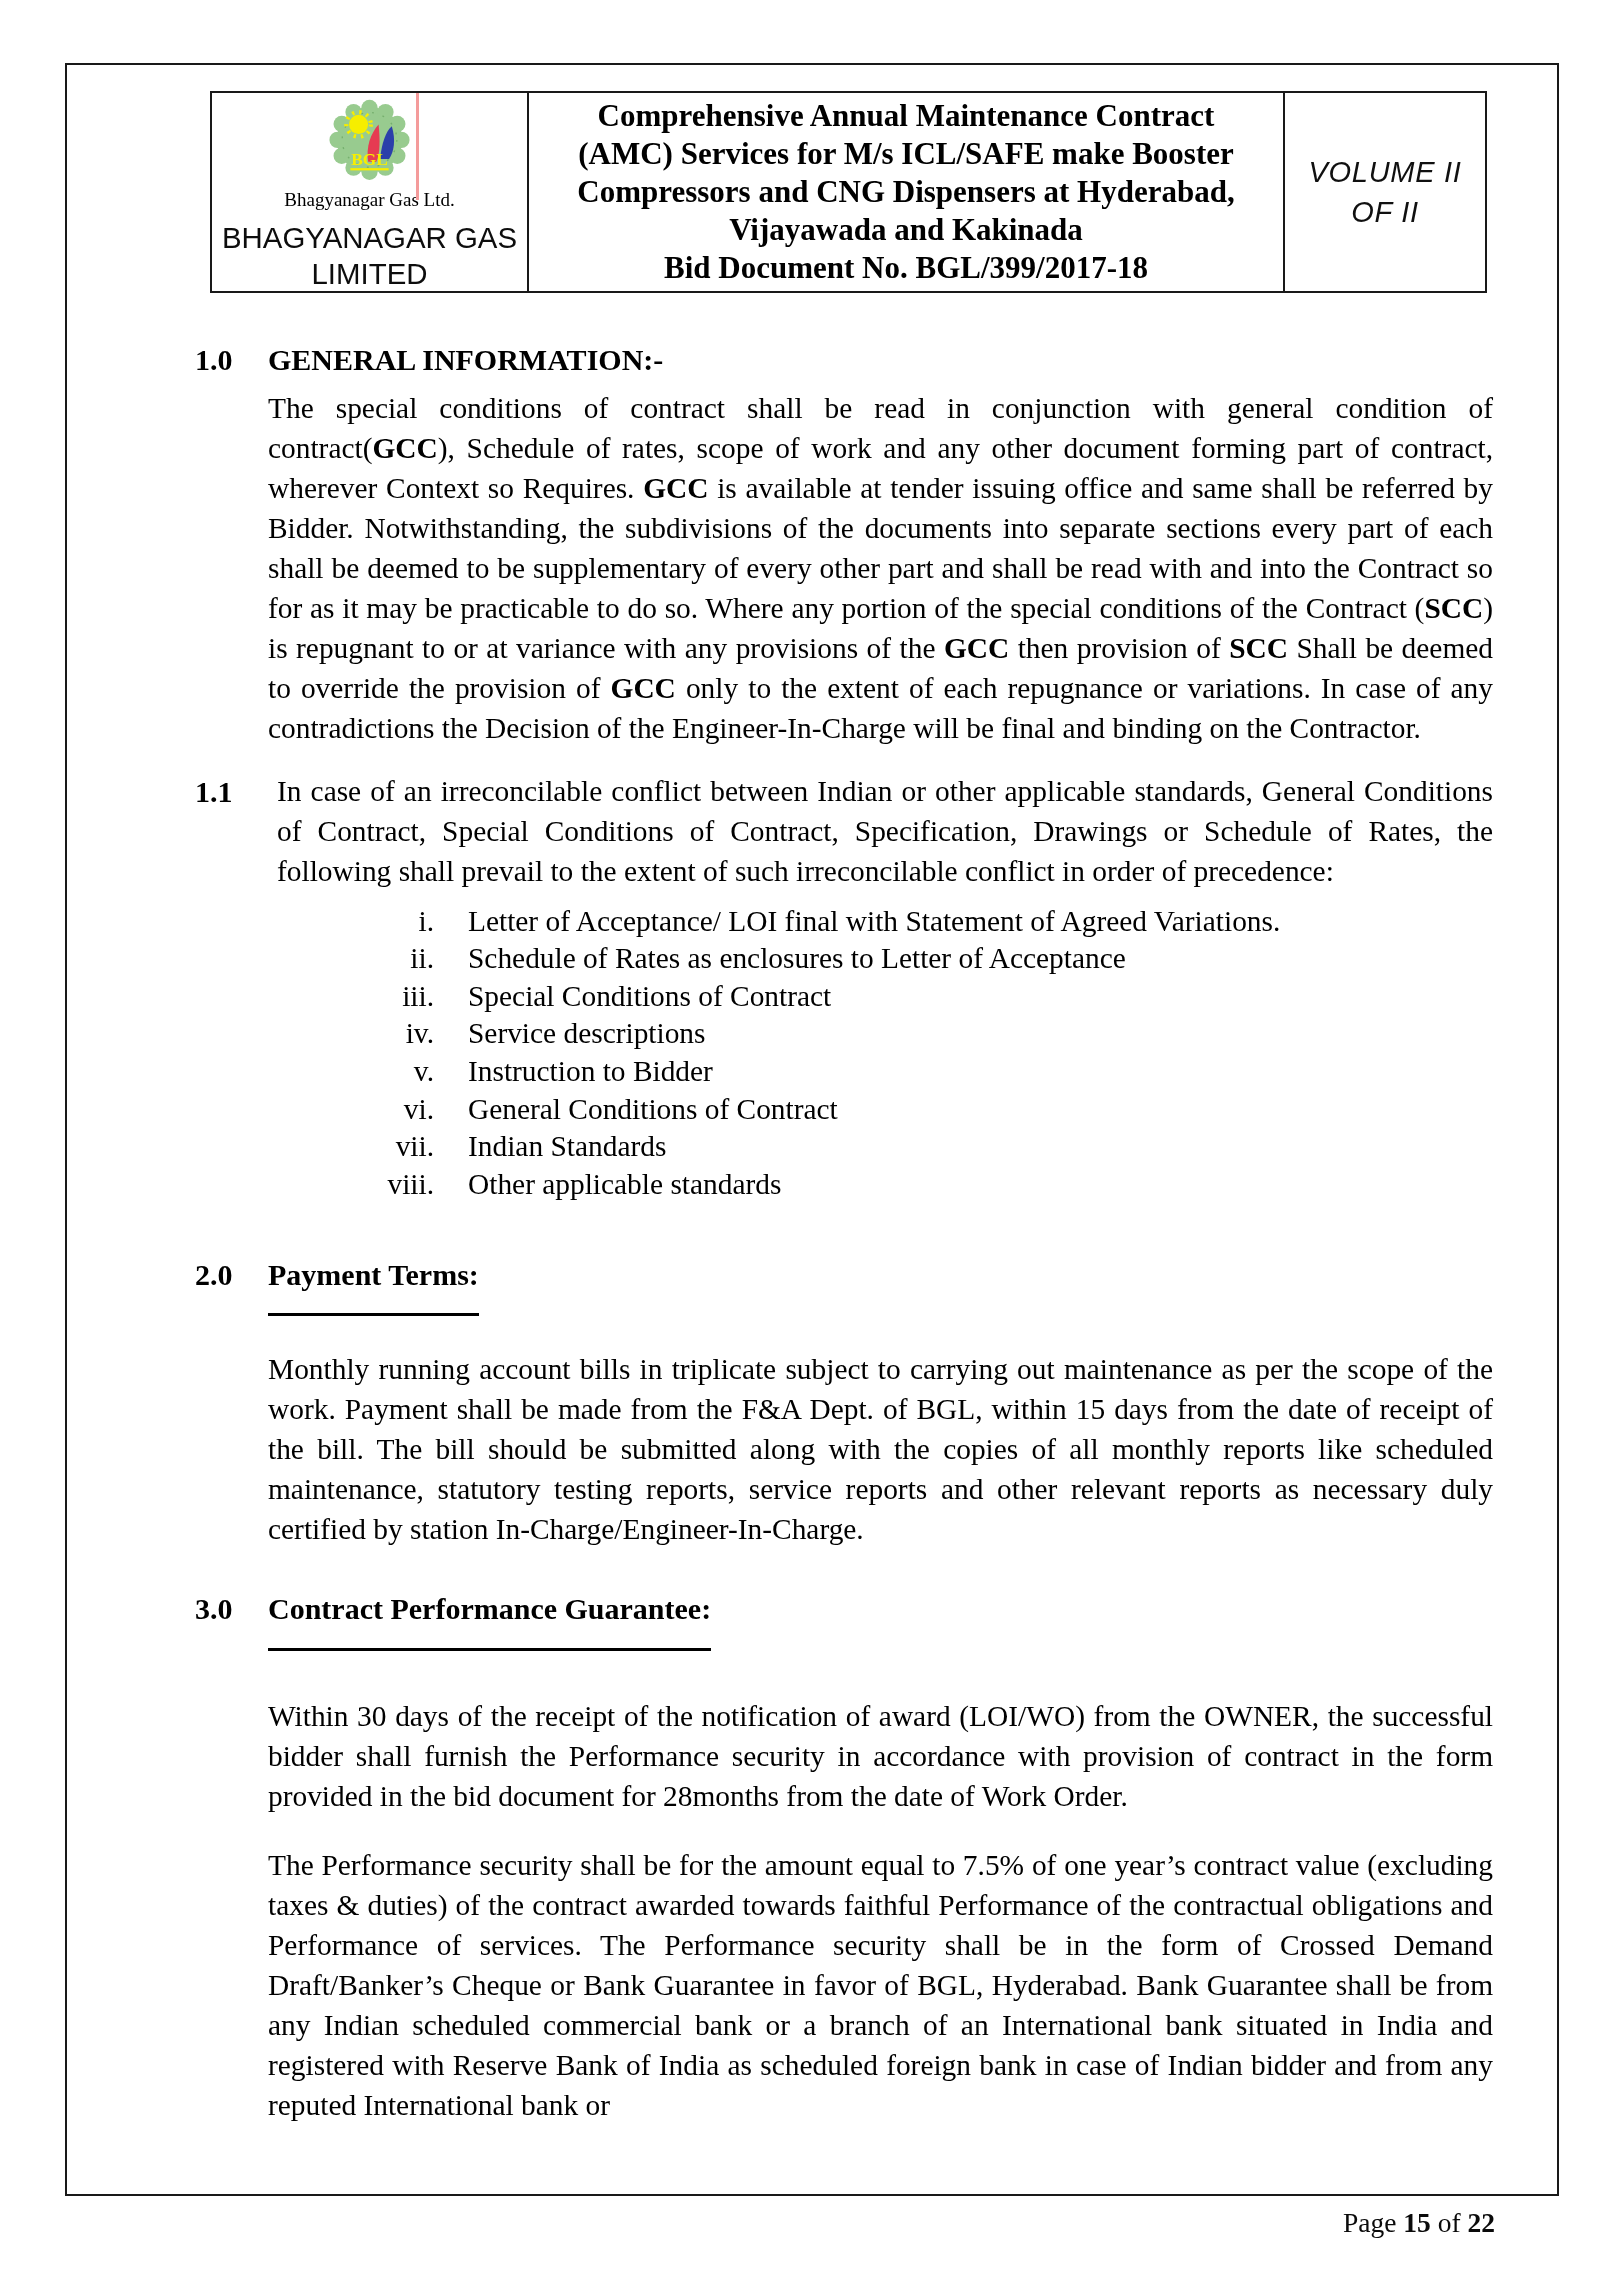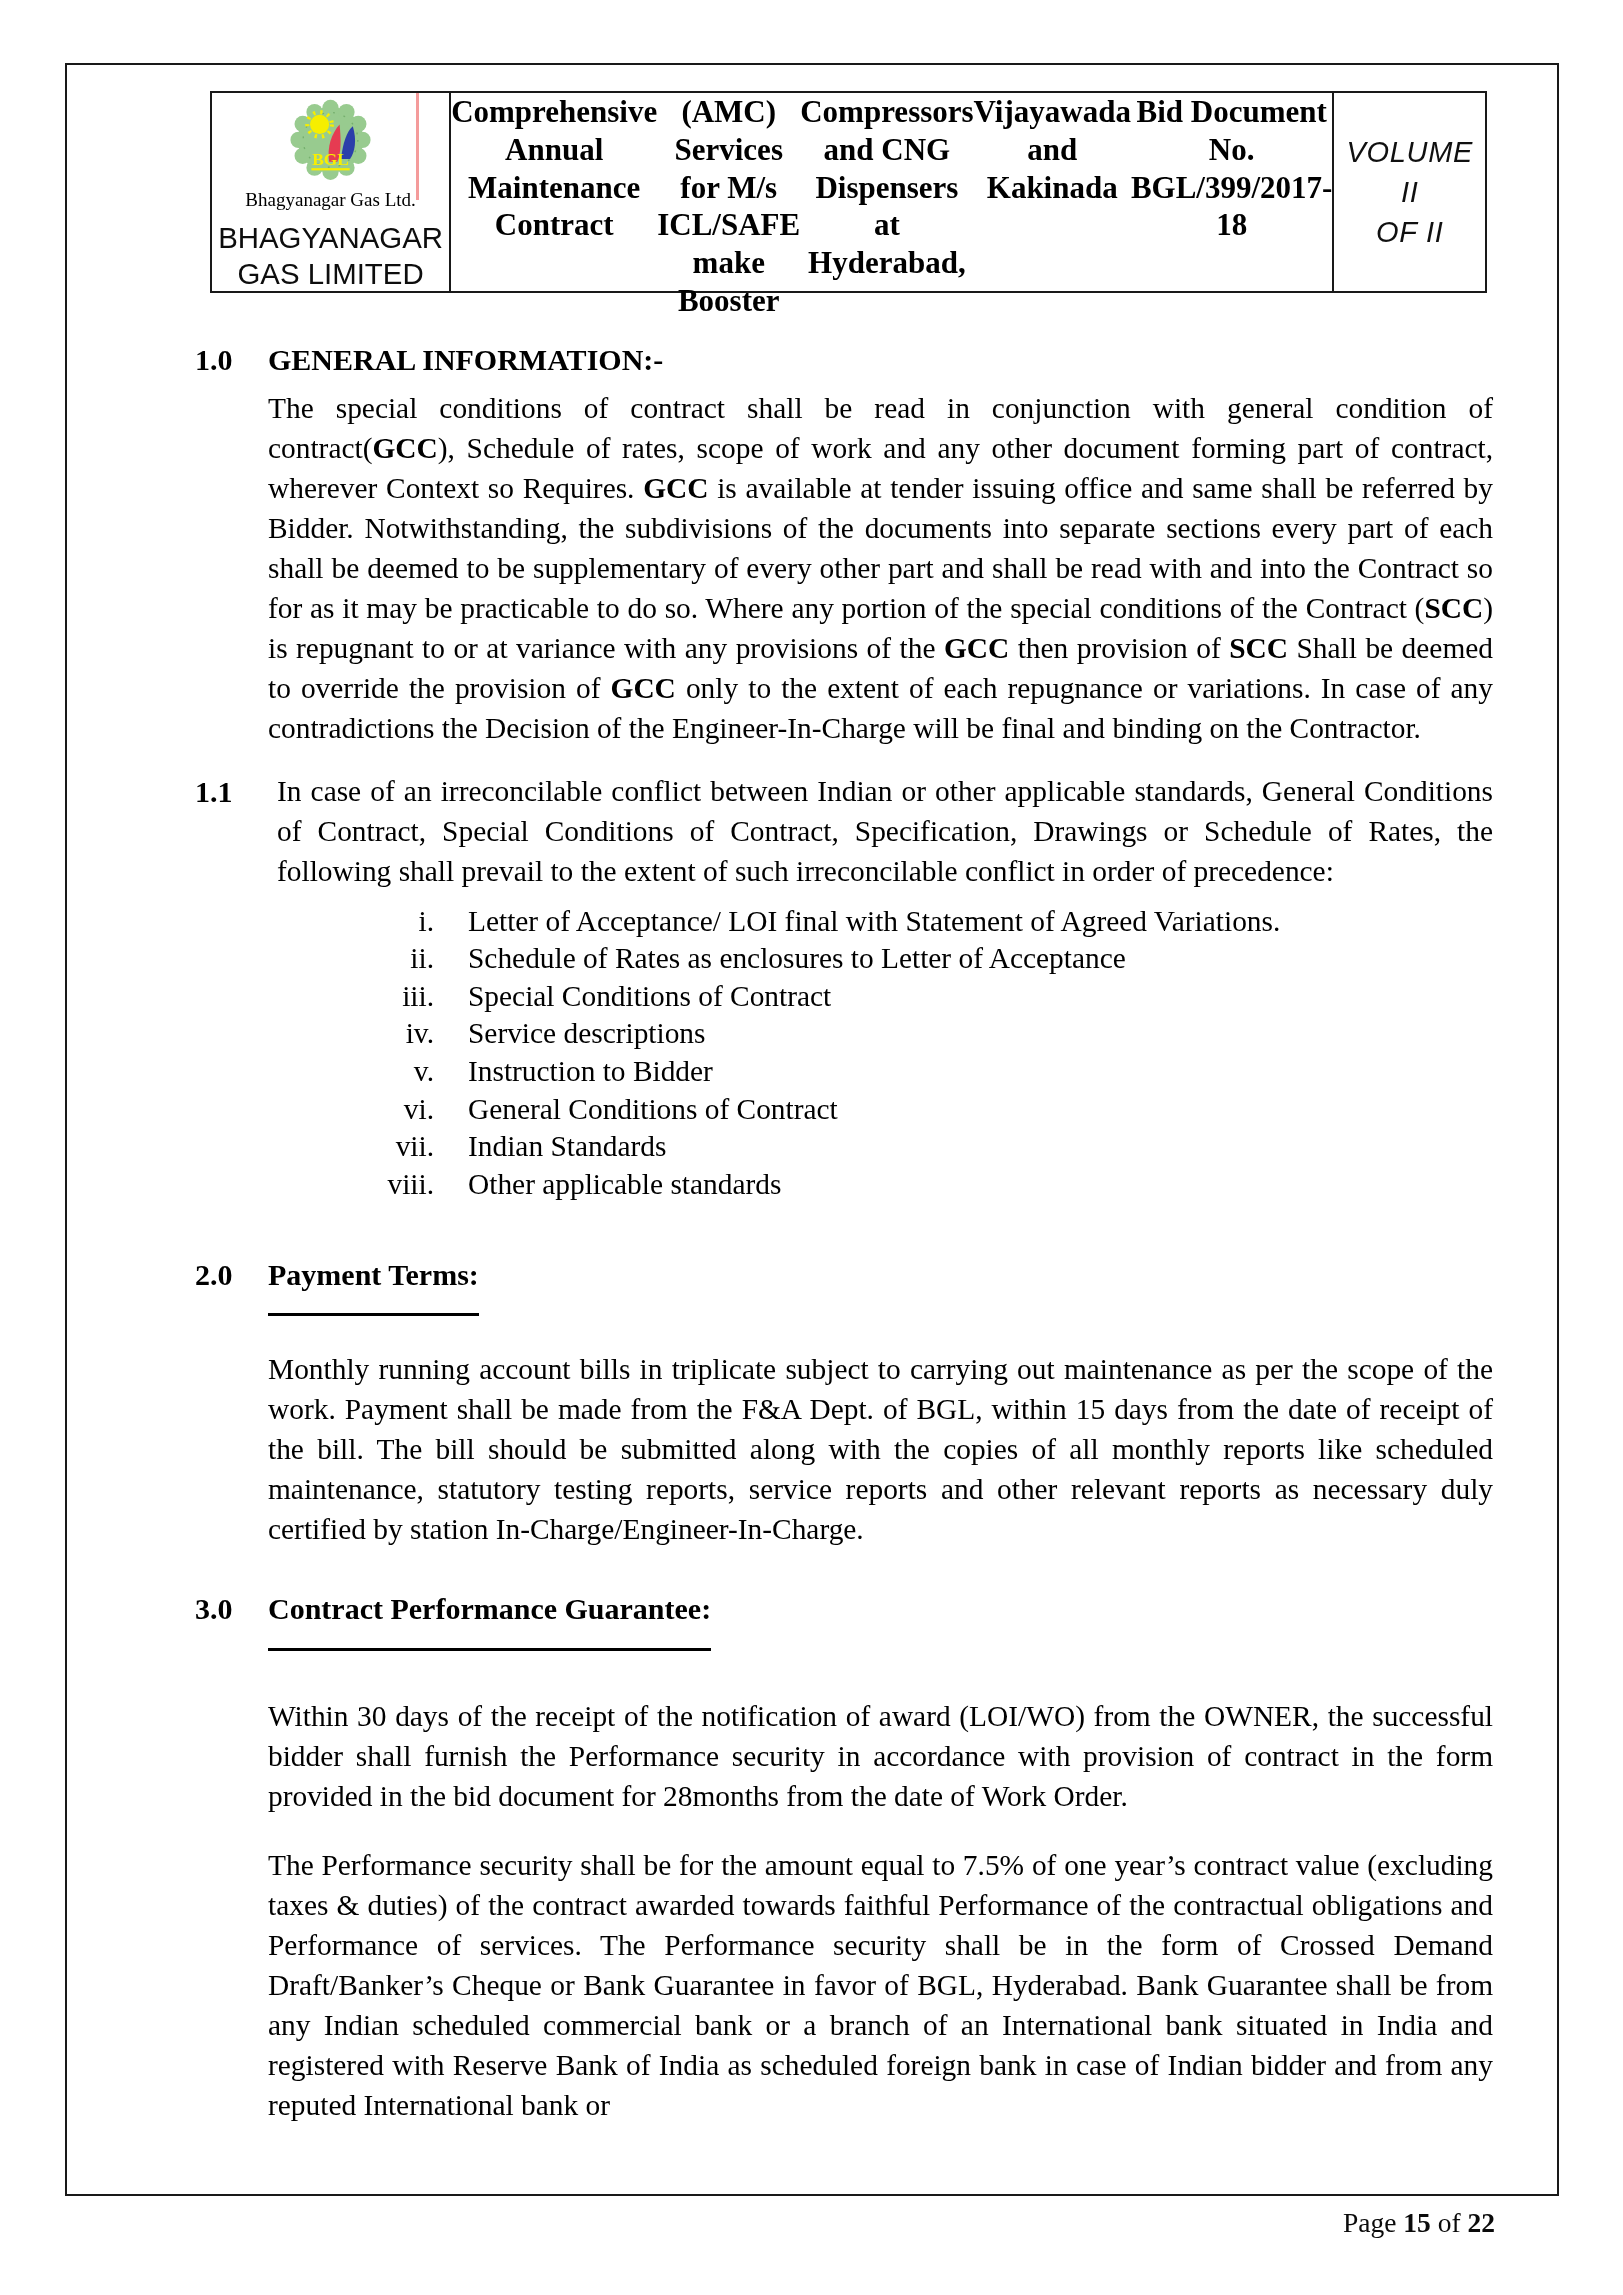--- a/index.html
+++ b/index.html
@@ -21,21 +21,21 @@
     width: 317px; border-right: 2.6px solid #191919; position: relative;
     display: flex; flex-direction: column; align-items: center; padding-top: 5.2px;
   }
   .accent-line { position: absolute; top: 0; left: 204px; width: 2.6px; height: 107px; background: #f49b9b; }
   .logo-caption { font-weight: 400; font-size: 19px; color: #000000; margin-top: 0px; }
   .company-name {
     margin-top: 9.2px; font-family: "Liberation Sans", sans-serif;
     font-size: 29.4px; line-height: 1.2; text-align: center; color: #0d0d0d;
   }
   .cell-title {
-    flex: 1; display: flex; flex-direction: row; justify-content: center;
+    flex: 1; display: flex; flex-direction: column; justify-content: center;
     text-align: center; font-weight: 700; font-size: 31px; line-height: 1.22;
   }
   .cell-volume {
     width: 202px; border-left: 2.6px solid #191919;
     display: flex; flex-direction: column; justify-content: center; text-align: center;
     font-family: "Liberation Sans", sans-serif; font-size: 29px; line-height: 1.38;
     letter-spacing: 0.7px; color: #101010; font-style: italic;
   }
   
   .content { position: absolute; left: 128px; top: 275px; width: 1298px; font-size: 29.4px; line-height: 1.36; }

